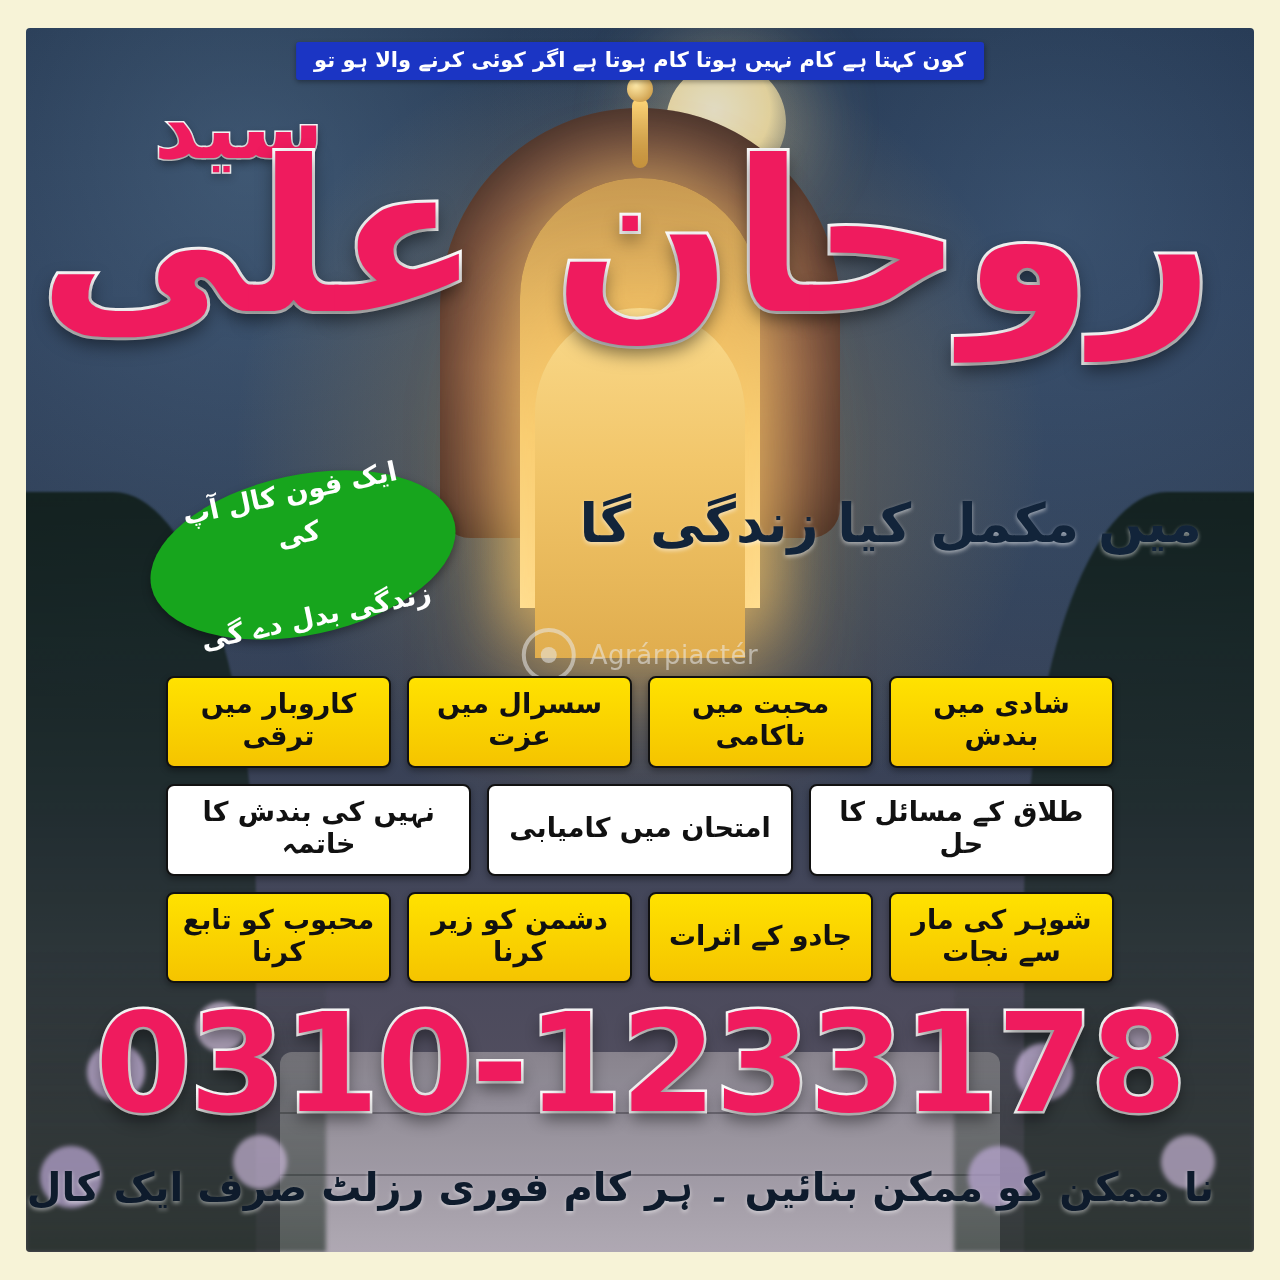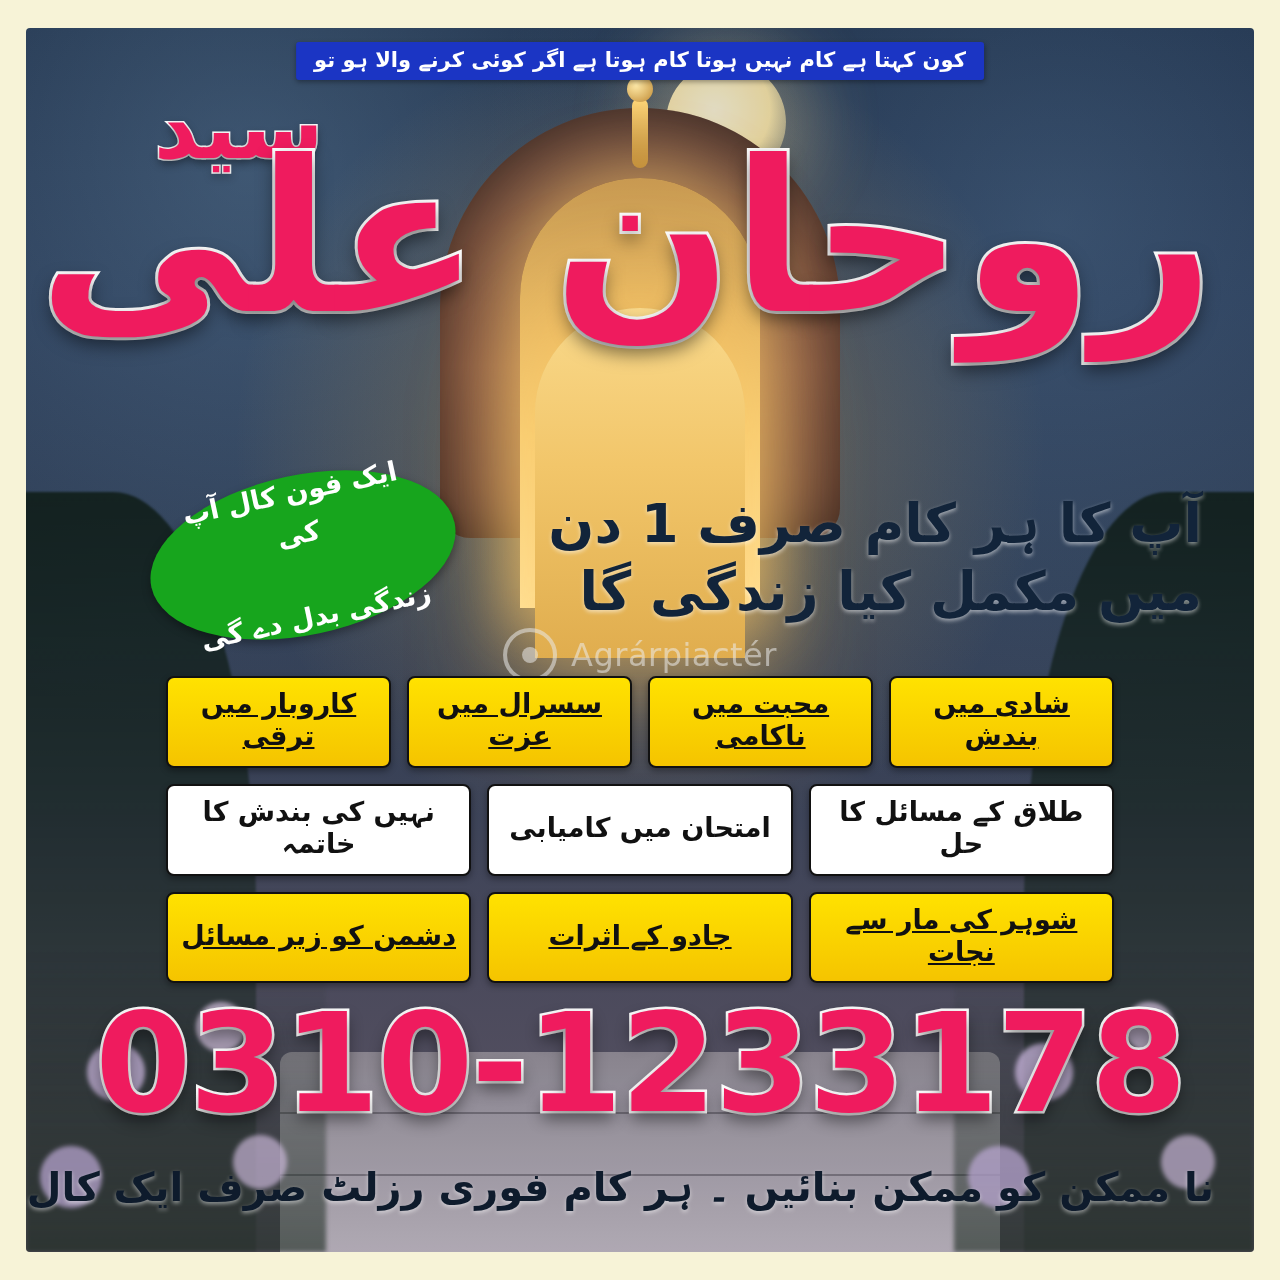--- a/index.html
+++ b/index.html
@@ -154,37 +154,37 @@
   
   .watermark{
     position:absolute;left:50%;top:600px;transform:translateX(-50%);
     display:flex;align-items:center;gap:14px;opacity:.55;
   }
   .wm-logo{
     width:46px;height:46px;border-radius:50%;
     border:4px solid #e9e9e9;display:flex;align-items:center;justify-content:center;
   }
   .wm-logo i{display:block;width:16px;height:16px;border-radius:50%;background:#e9e9e9;}
-  .wm-text{color:#ececec;font-size:32px;letter-spacing:.5px;}
+  .wm-text{color:#ececec;font-size:26px;letter-spacing:.5px;}
 
   
   .grid{
     position:absolute;left:140px;right:140px;top:648px;
     display:flex;flex-direction:column;gap:16px;
   }
   .row{display:flex;gap:16px;direction:rtl;}
   .cell{
     flex:1;border-radius:8px;border:2px solid #111111;
     padding:10px 8px 13px;
     display:flex;align-items:center;justify-content:center;
     font-weight:bold;font-size:27px;color:#111111;direction:rtl;
     box-shadow:0 3px 6px rgba(0,0,0,.35);
     text-align:center;line-height:1.2;min-height:40px;
   }
-  .cell.yellow{background:linear-gradient(180deg,#ffe200,#f5c400);text-decoration:underline;}
+  .cell.yellow{background:linear-gradient(180deg,#ffe200,#f5c400);}
   .cell.white{background:#ffffff;}
 
   
   .phone{
     position:absolute;left:0;right:0;top:955px;
     text-align:center;
     font-family:"DejaVu Sans","Liberation Sans",sans-serif;
     font-weight:bold;font-size:138px;letter-spacing:-2px;
     color:#ef1b5e;
     -webkit-text-stroke:5px #ffffff;
@@ -228,21 +228,20 @@
     </div>
 
     <div class="green-oval">
       <span>
         <span>ایک فون کال آپ کی</span><br>
         <span>زندگی بدل دے گی</span>
       </span>
     </div>
 
     <div class="subtitle">
-      <div>آپ کا ہر کام صرف 1 دن</div>
       <div>میں مکمل کیا زندگی گا</div>
     </div>
 
     <div class="watermark">
       <div class="wm-logo">
           <i></i>
         </div>
       <div class="wm-text">Agrárpiactér</div>
     </div>
 
@@ -257,21 +256,22 @@
 
       <div class="row">
         <div class="cell white">طلاق کے مسائل کا حل</div>
         <div class="cell white">امتحان میں کامیابی</div>
         <div class="cell white">نہیں کی بندش کا خاتمہ</div>
       </div>
 
       <div class="row">
         <div class="cell yellow">شوہر کی مار سے نجات</div>
         <div class="cell yellow">جادو کے اثرات</div>
-        <div class="cell yellow">دشمن کو زیر مسائل</div>
+        <div class="cell yellow">دشمن کو زیر کرنا</div>
+        <div class="cell yellow">محبوب کو تابع کرنا</div>
       </div>
 
     </div>
 
     <div class="phone">0310-1233178</div>
 
     <div class="bottom-line">نا ممکن کو ممکن بنائیں ۔ ہر کام فوری رزلٹ صرف ایک کال پر</div>
 
   </div>
 </div>

